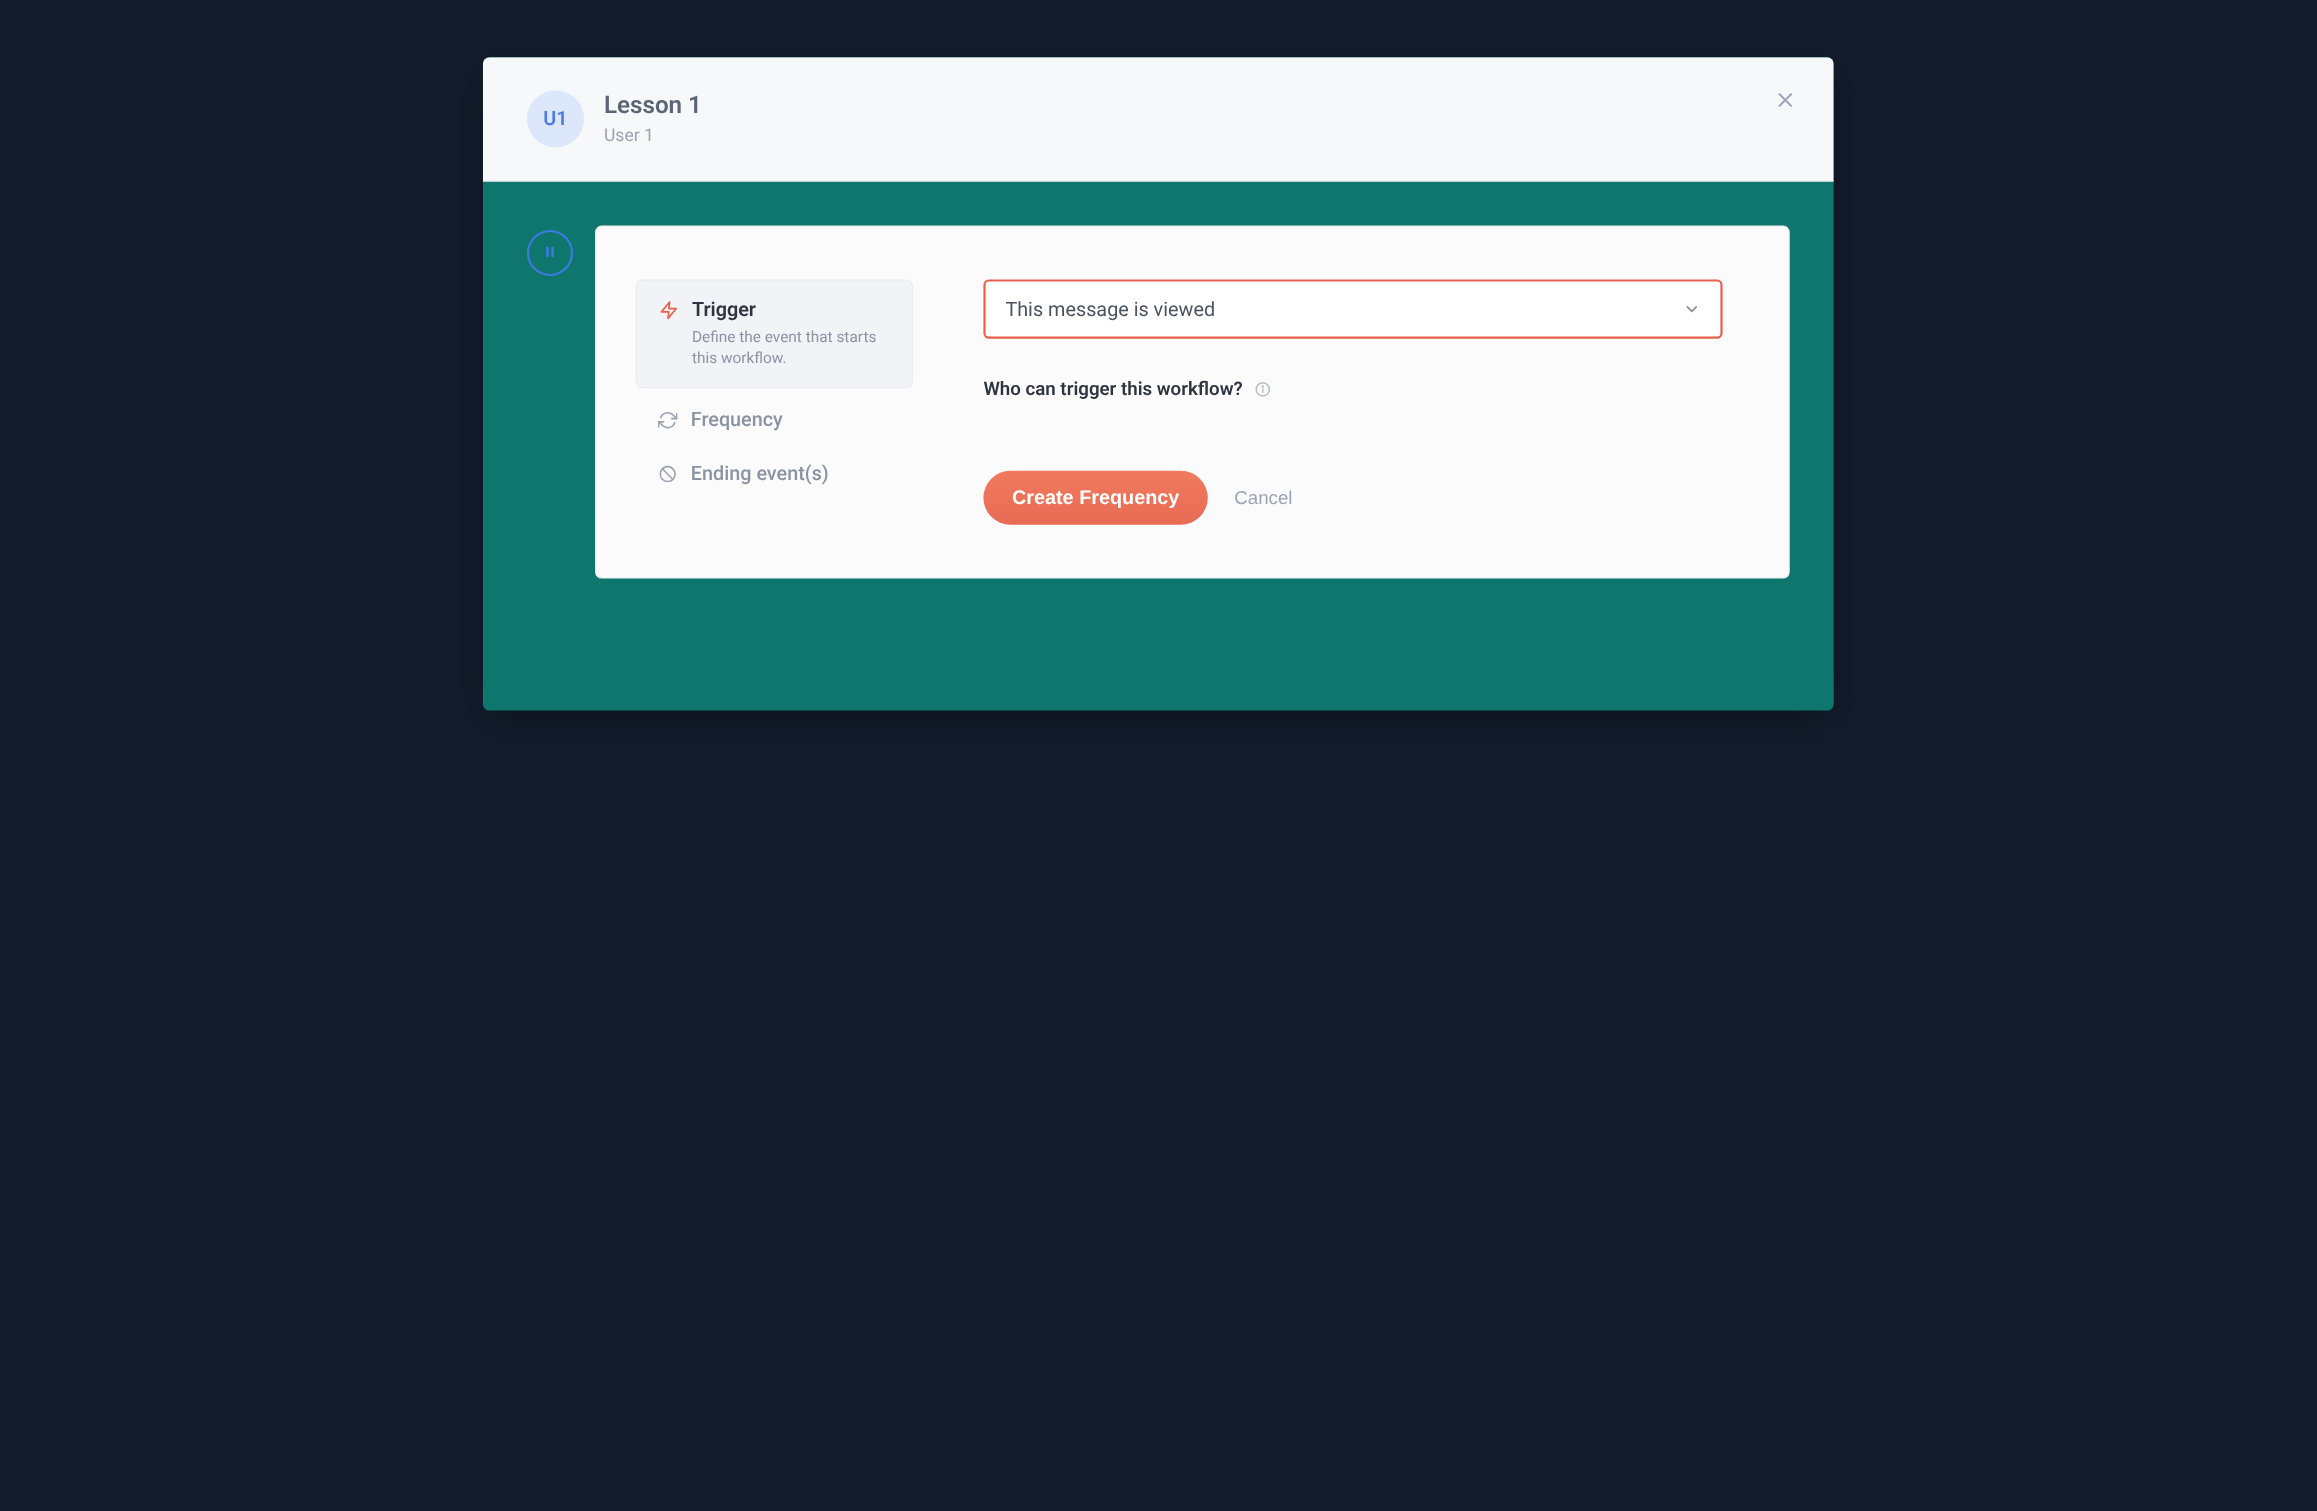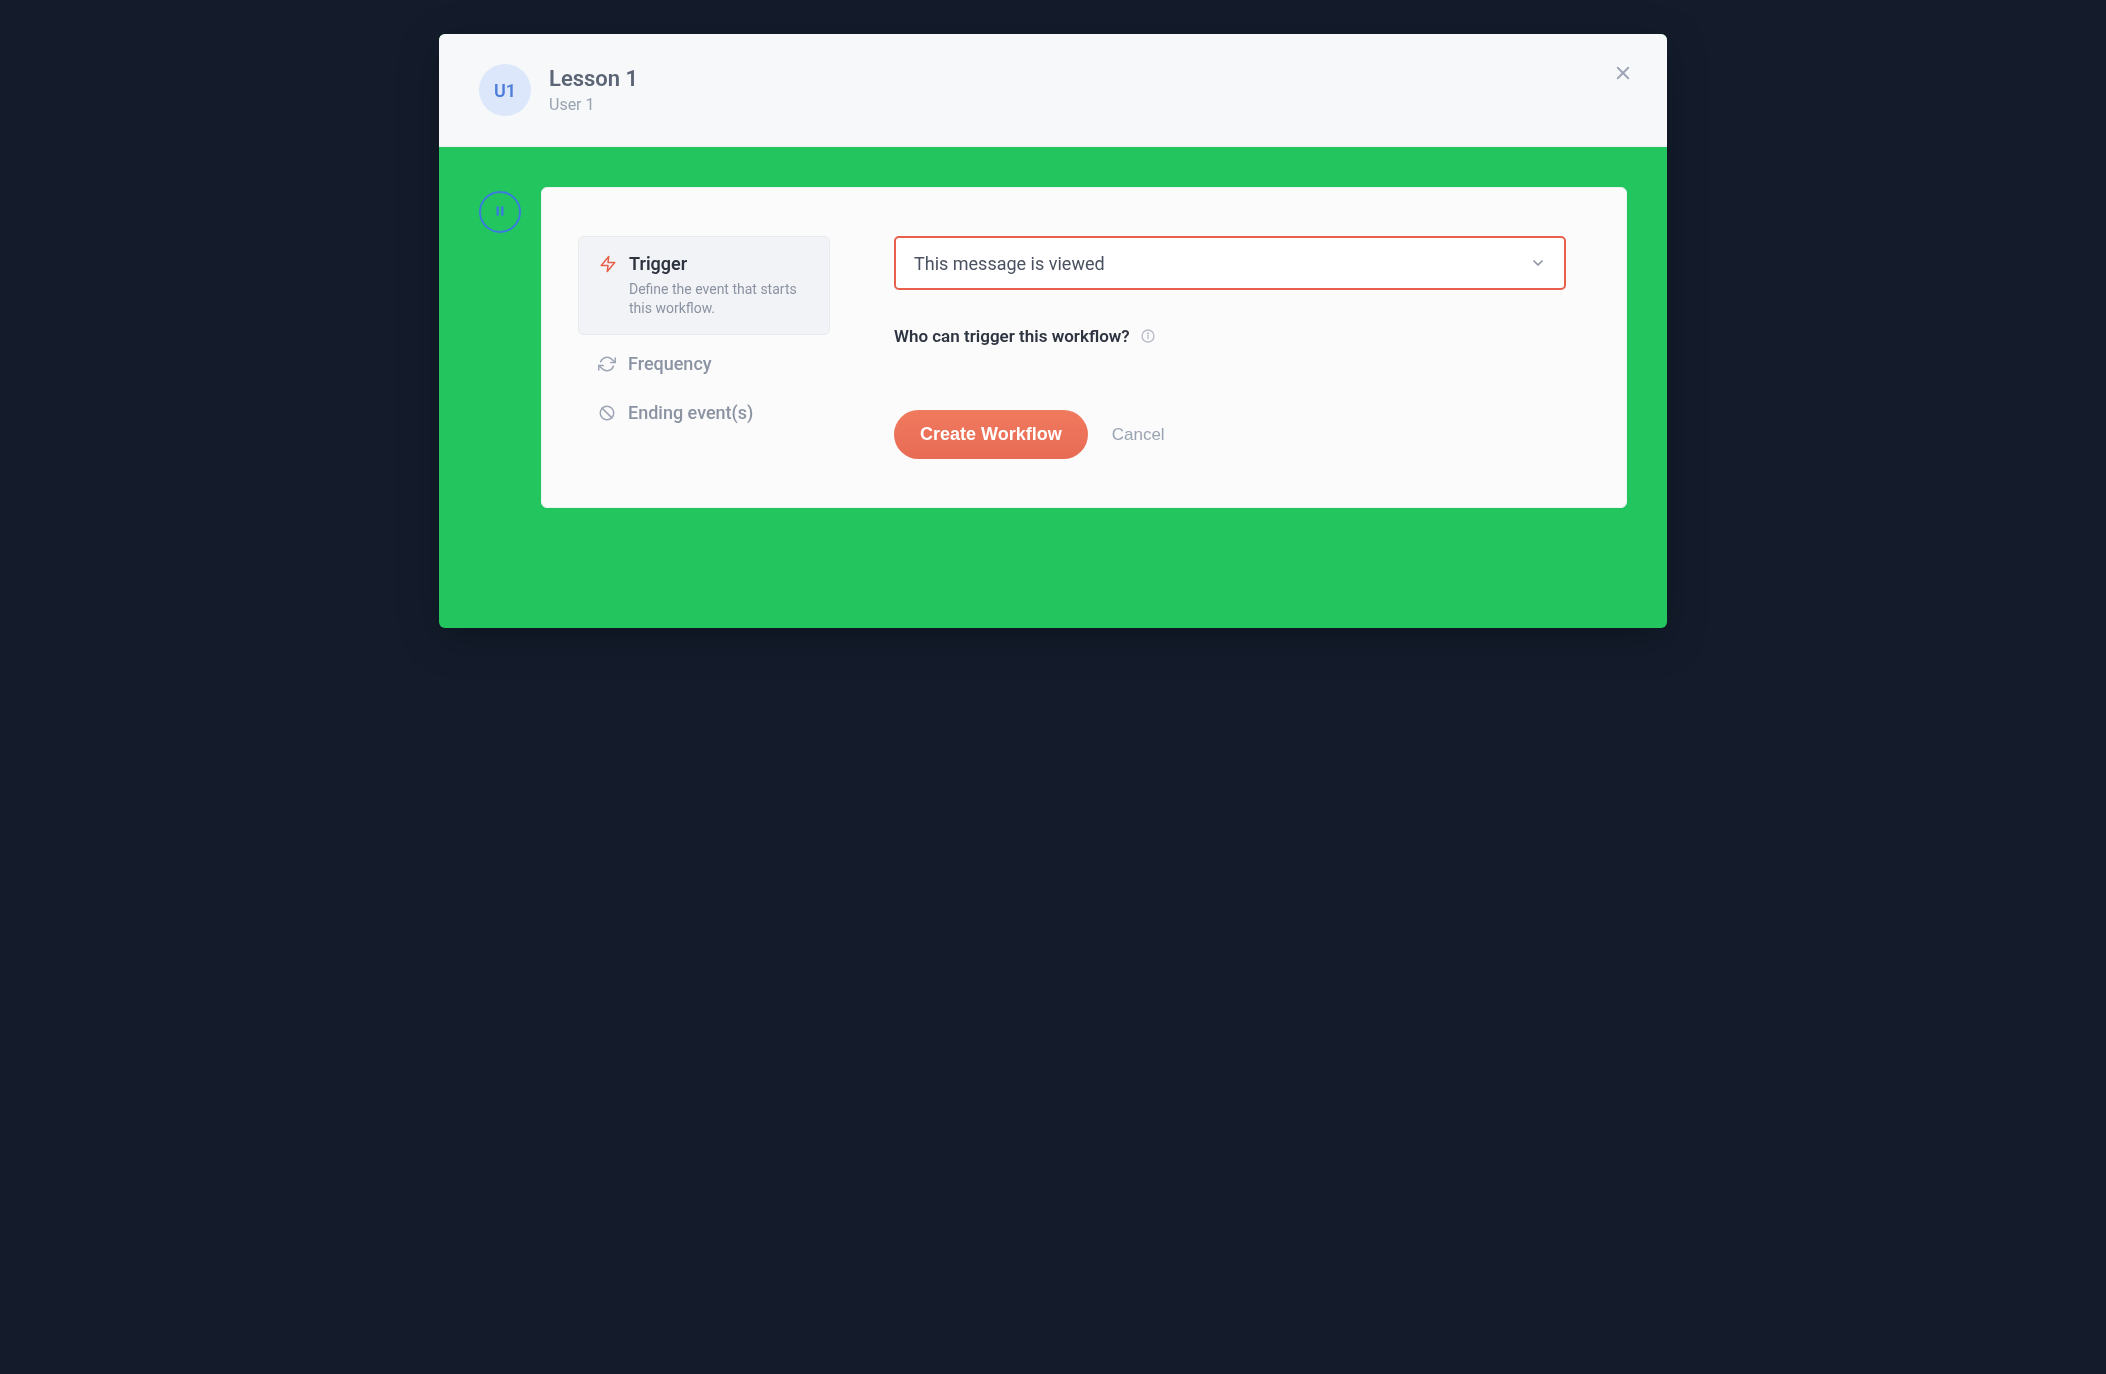--- a/index.html
+++ b/index.html
@@ -7,23 +7,23 @@
   body {
     font-family: -apple-system, BlinkMacSystemFont, "Segoe UI", Roboto, Helvetica, Arial, sans-serif;
     background: #141c2c;
     display: flex;
     align-items: flex-start;
     justify-content: center;
     min-height: 100vh;
   }
   .modal {
     width: 1228px;
-    background: #22c55e;
+    background: #0f766e;
     border-radius: 6px;
-    margin-top: 34px;
+    margin-top: 52px;
     box-shadow: 0 10px 40px rgba(0,0,0,0.3);
     overflow: hidden;
   }
   .modal-header {
     background: #f7f8fa;
     padding: 30px 40px 30px 40px;
     position: relative;
     border-bottom: 1px solid #eceef2;
   }
   .header-row {
@@ -311,21 +311,21 @@
               <svg viewBox="0 0 24 24" fill="none" stroke="currentColor" stroke-width="2">
                   <circle cx="12" cy="12" r="9"></circle>
                   <line x1="12" y1="11" x2="12" y2="16" stroke-linecap="round"></line>
                   <circle cx="12" cy="8" r="0.7" fill="currentColor"></circle>
                 </svg>
             </span>
           </div>
         </div>
 
         <div class="actions">
-          <button class="btn-primary">Create Workflow</button>
+          <button class="btn-primary">Create Frequency</button>
           <button class="btn-cancel">Cancel</button>
         </div>
 
       </div>
 
     </div>
   </div>
 </div>
 
 </body></html>

